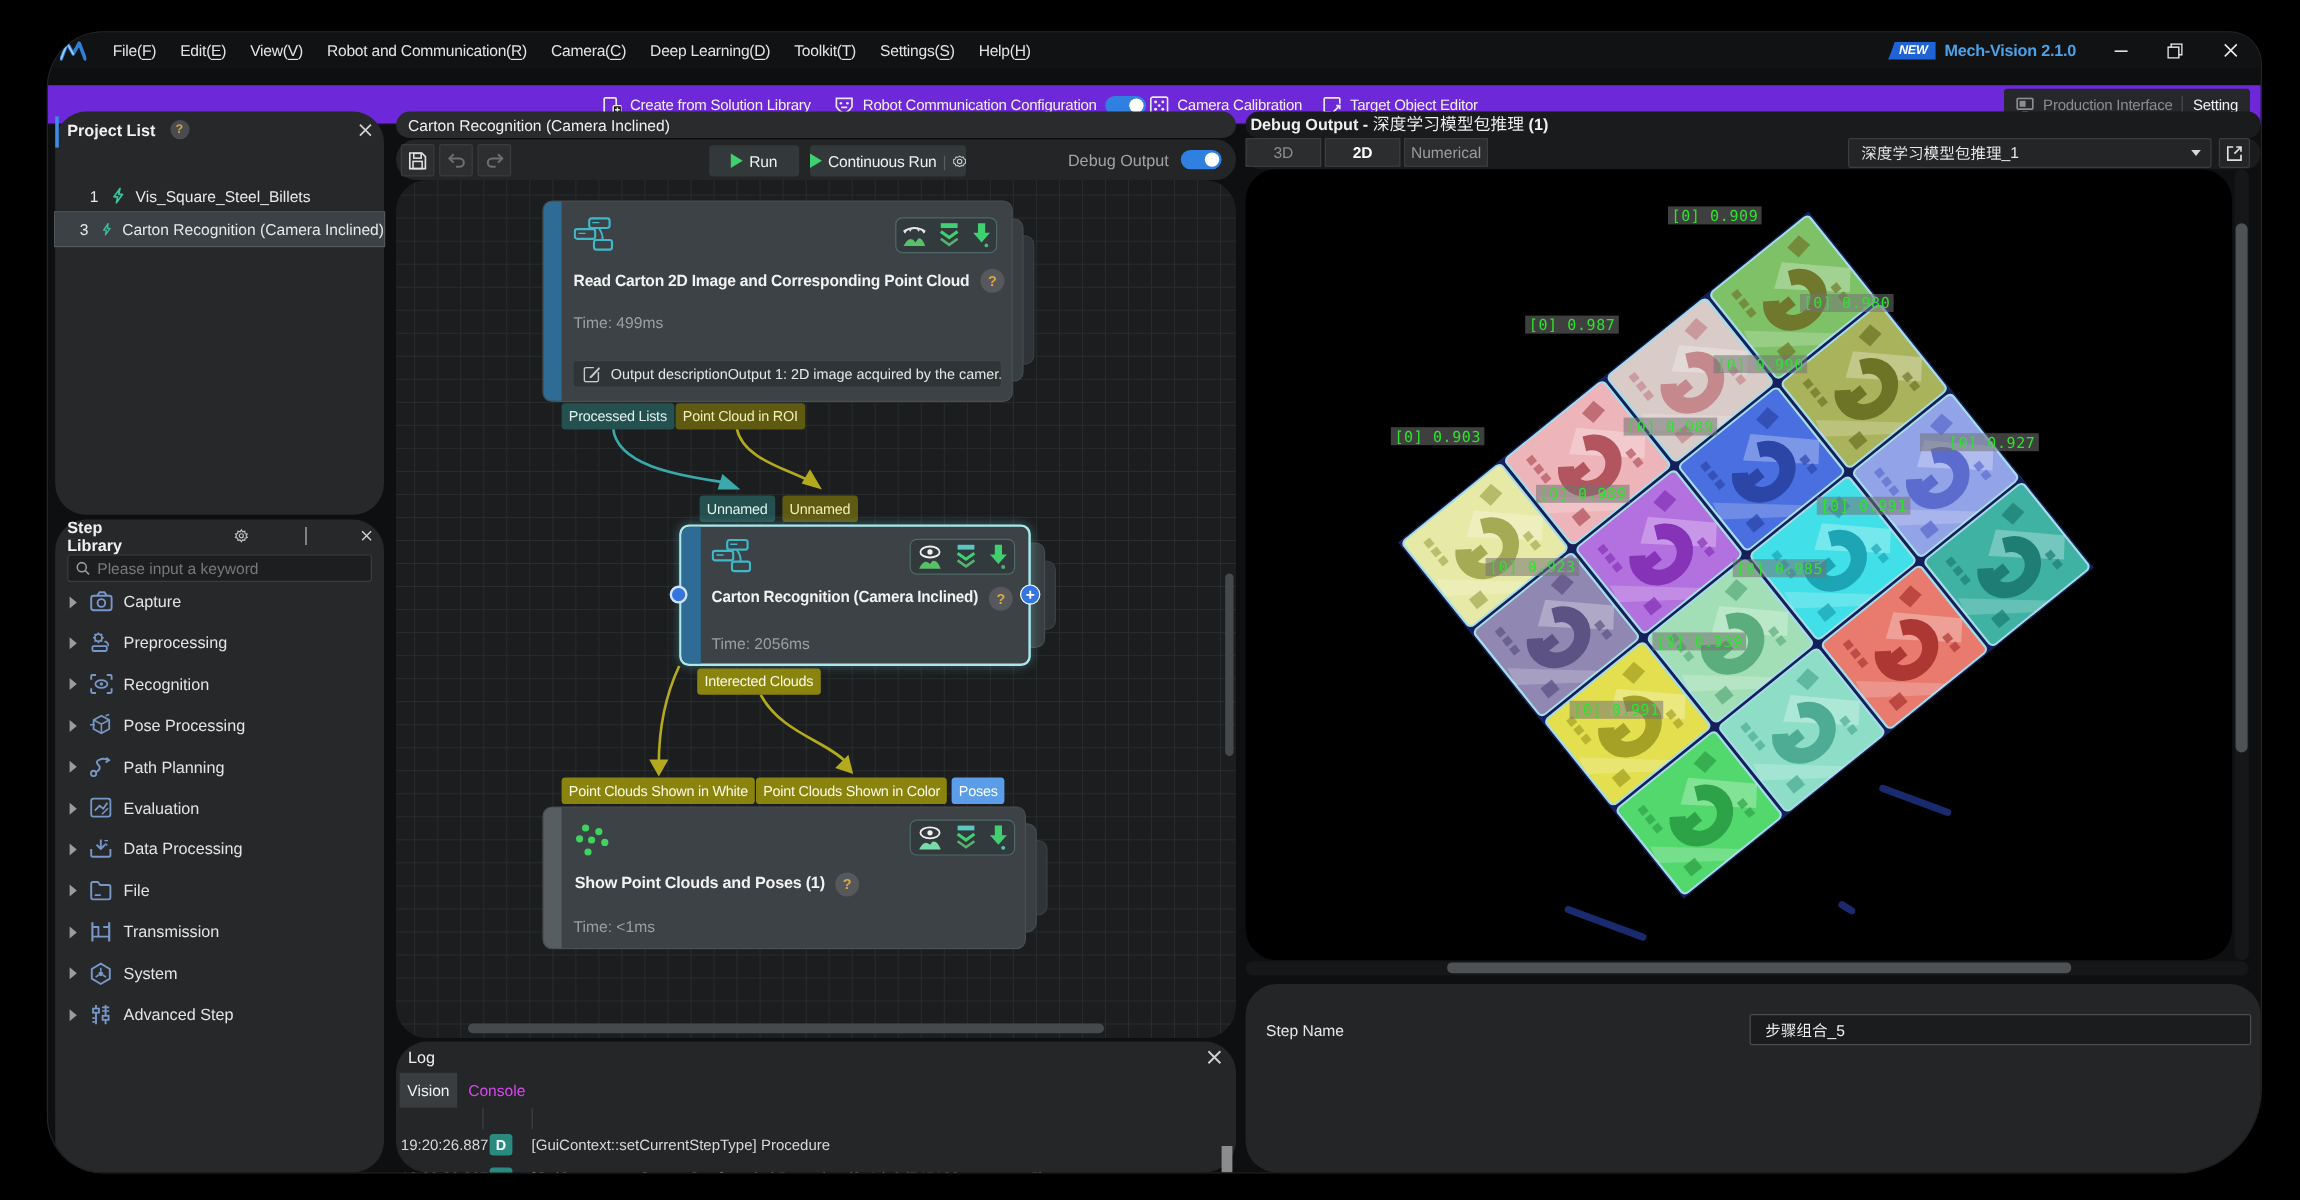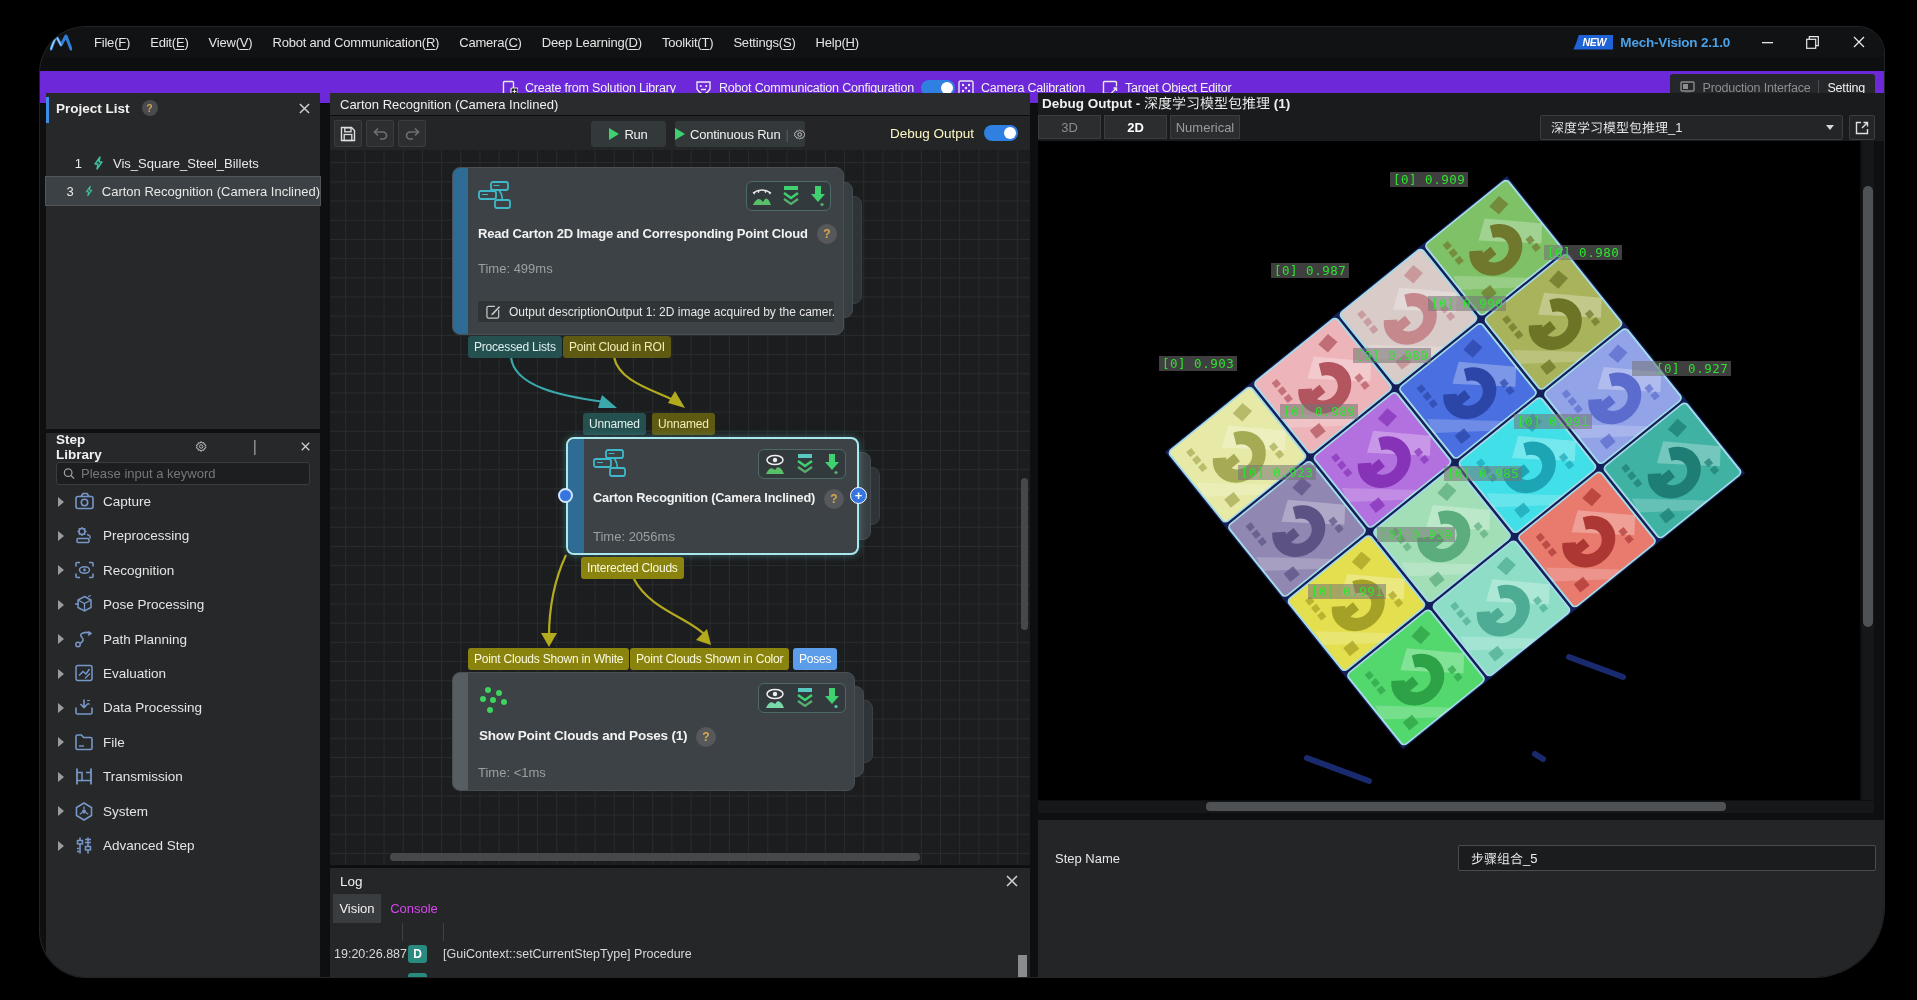--- a/index.html
+++ b/index.html
@@ -26,21 +26,21 @@
   .qitem { position:absolute; top:0; height:33px; display:flex; align-items:center; gap:7px; }
   .toggle { width:34px; height:16px; border-radius:8px; background:#2f80e0; position:relative; }
   .toggle .knob { position:absolute; right:2px; top:2px; width:12px; height:12px; border-radius:50%; background:#fff; }
   #prodzone { position:absolute; right:9px; top:3px; height:27px; background:#26272a; border-radius:3px;
     display:flex; align-items:center; padding:0 10px; gap:8px; }
   #prod-label { color:#8b8d8f; }
   #setting-label { color:#f0f0f0; }
   .vsep { width:1px; height:16px; background:#4a4c4e; }
 
   
-  .panel { position:absolute; background:#27282a; }
+  .panel { position:absolute; background:#27282a;border-radius:26px; }
   .ptitle { color:#f0f0f0; font-size:13.5px; font-weight:bold; }
   .qcircle { width:16px; height:16px; border-radius:50%; background:#4a4b4e; color:#d2a34c;
     font-size:10.5px; font-weight:bold; display:flex; align-items:center; justify-content:center; }
 
   
   #project-panel { left:6px; top:66px; width:274px; height:336px; }
   #project-accent { position:absolute; left:0; top:4px; width:3px; height:26px; background:#3d8de8; }
   #project-header { position:absolute; left:0; top:0; width:100%; height:30px; display:flex; align-items:center; }
   .treerow { position:absolute; left:0; width:100%; height:28px; display:flex; align-items:center;
     color:#e8e8e8; font-size:13px; white-space:nowrap; overflow:hidden; }
@@ -63,21 +63,21 @@
   
   #flow-tab { left:290px; top:66px; width:700px; height:23px; background:#2a2b2d; border-bottom:1px solid #0c0c0c; }
   #flow-tab .ptitle { font-weight:normal; font-size:13px; position:absolute; left:10px; top:4px; }
   #flow-toolbar { left:290px; top:89px; width:700px; height:34px; background:#232527; }
   .tbtn { position:absolute; height:27px; top:4px; background:#2c2e30; border:1px solid #3a3c3e; border-radius:2px;
     display:flex; align-items:center; justify-content:center; }
   .runbtn { position:absolute; height:26px; top:5px; background:#33383a; border-radius:3px; color:#f0f0f0;
     font-size:13px; display:flex; align-items:center; justify-content:center; gap:5px; white-space:nowrap; letter-spacing:-0.2px; }
   .playtri { width:0; height:0; border-top:6px solid transparent; border-bottom:6px solid transparent; border-left:10px solid #3fd06f; }
   #debug-output-zone { position:absolute; right:12px; top:0; height:34px; display:flex; align-items:center; gap:10px;
-    color:#fef9c3; font-size:13.5px; }
+    color:#a3a3a3; font-size:13.5px; }
 
   #canvas { left:290px; top:123px; width:700px; height:715px; background:#1b1d1e; overflow:hidden;
     background-image:linear-gradient(#292c2e 1px, transparent 1px),linear-gradient(90deg,#292c2e 1px, transparent 1px);
     background-size:19.2px 19.2px; background-position:-4px -7px; }
   .node { position:absolute; background:#3c4245; border-radius:8px; border:1px solid #494f52; }
   .node .leftbar { position:absolute; left:0; top:0; bottom:0; width:15px; background:#2e6b95; border-radius:7px 0 0 7px; }
   .node .leftbar.gray { background:#565e61; }
   .node .ntitle { position:absolute; color:#f2f2f2; font-size:13.5px; font-weight:bold; white-space:nowrap; letter-spacing:-0.2px; }
   .node .ntime { position:absolute; color:#9aa0a2; font-size:13px; }
   .nq { position:absolute; width:20px; height:20px; border-radius:50%; background:#56585b; color:#d8a84a;
@@ -875,25 +875,25 @@
       <rect x="79" y="24" width="6" height="7" fill="#2da247" opacity="0.7"></rect>
       <rect x="79" y="34" width="6" height="7" fill="#2da247" opacity="0.7"></rect>
       <rect x="17" y="64" width="6" height="7" fill="#2da247" opacity="0.7"></rect>
       <rect x="17" y="74" width="6" height="7" fill="#2da247" opacity="0.7"></rect>
         </g>
         <path d="M269,617 L331,640 M531,516 L585,536 M497,613 l8 5" stroke="#1a2a6e" stroke-width="6" stroke-linecap="round" fill="none"></path>
       </svg>
     <div id="detections">
         <div class="det" style="left: 352px; top: 31px;">[0] 0.909</div>
         <div class="det" style="left: 233px; top: 122px;">[0] 0.987</div>
-        <div class="det" style="left: 462px; top: 104px; margin-left: 44px;">[0] 0.980</div>
+        <div class="det" style="left: 462px; top: 104px;">[0] 0.980</div>
         <div class="det" style="left: 390px; top: 155px;">[0] 0.990</div>
         <div class="det" style="left: 121px; top: 215px;">[0] 0.903</div>
         <div class="det" style="left: 315px; top: 207px;">[0] 0.989</div>
-        <div class="det" style="left: 594px; top: 220px; padding-left: 24px;">[0] 0.927</div>
+        <div class="det" style="left: 562px; top: 220px; padding-left: 24px;">[0] 0.927</div>
         <div class="det" style="left: 242px; top: 263px;">[0] 0.989</div>
         <div class="det" style="left: 476px; top: 273px;">[0] 0.991</div>
         <div class="det" style="left: 200px; top: 324px;">[0] 0.923</div>
         <div class="det" style="left: 406px; top: 325px;">[0] 0.985</div>
         <div class="det" style="left: 339px; top: 386px;">[0] 0.939</div>
         <div class="det" style="left: 270px; top: 443px;">[0] 0.991</div>
       </div>
   </div>
   <div id="dbg-vtrack" class="panel" style="background:#161718">
     <div id="dbg-vthumb"></div>

